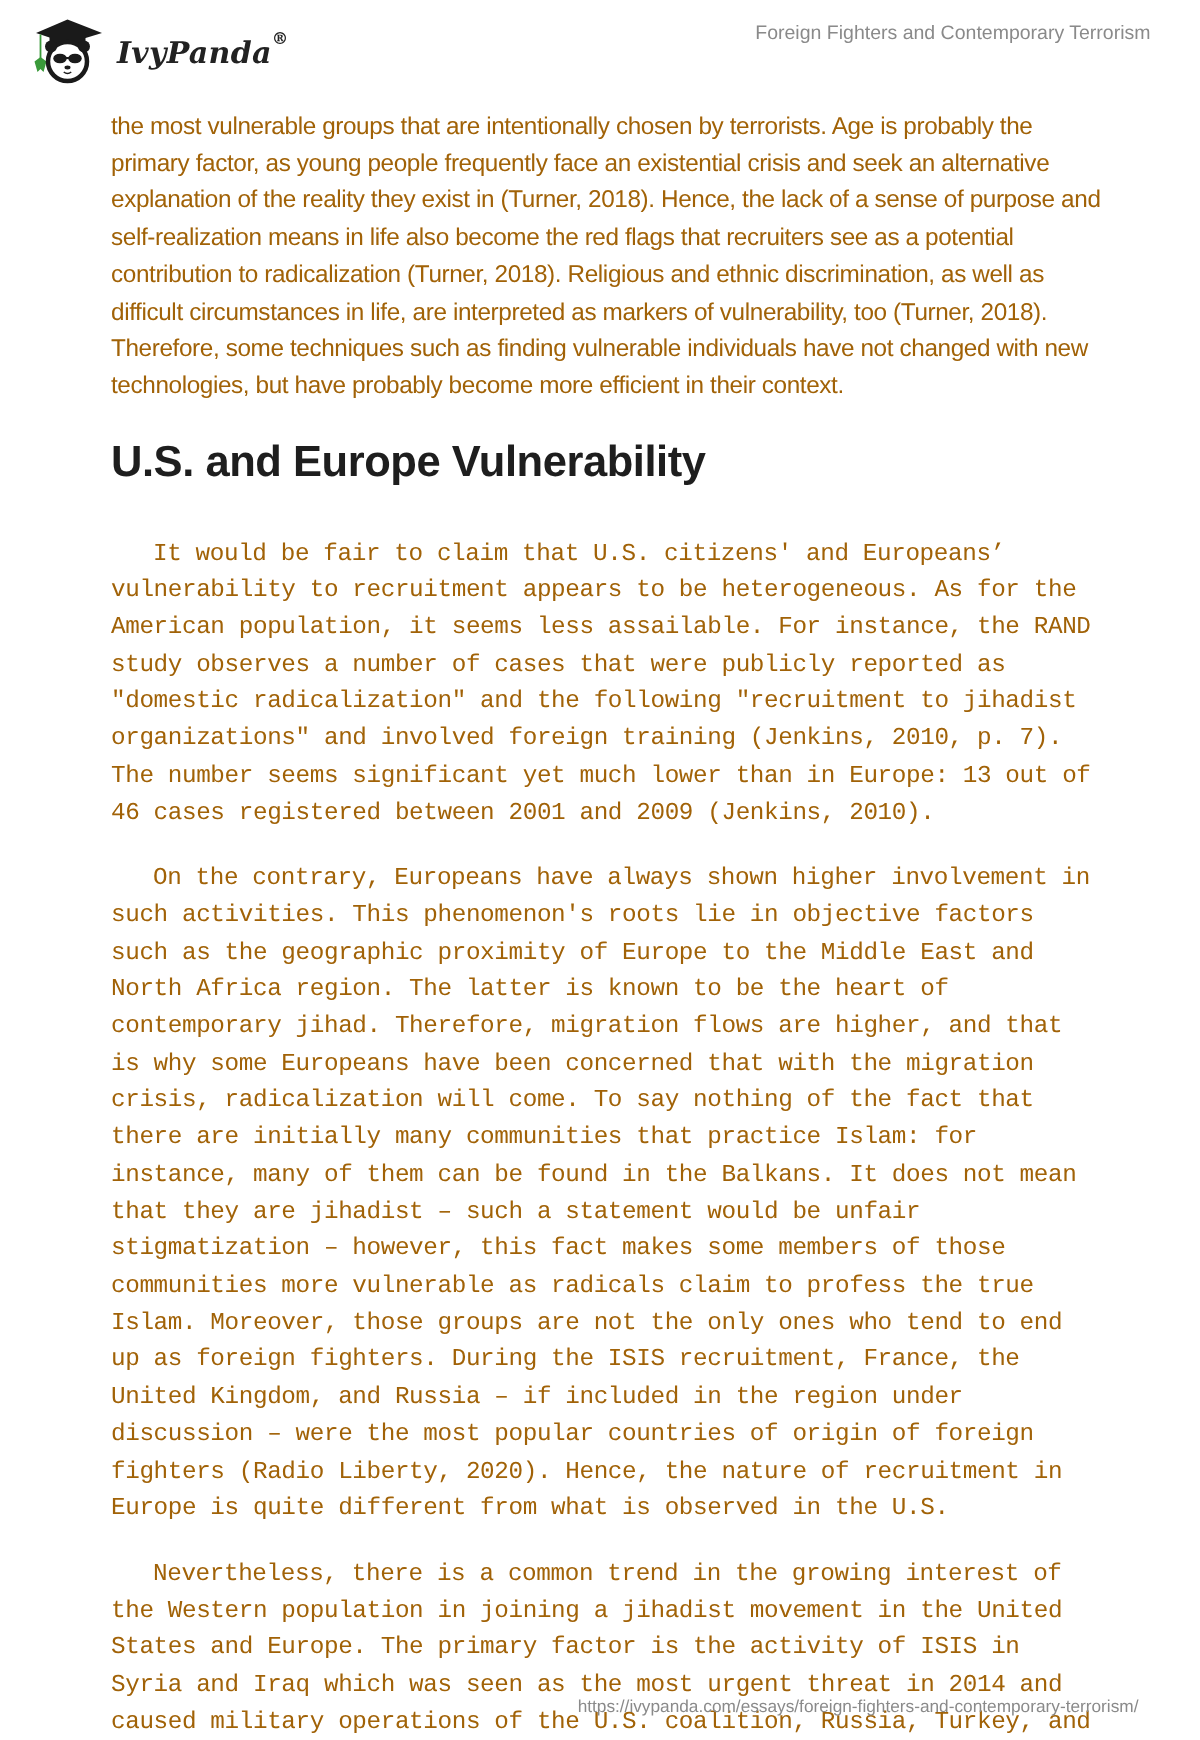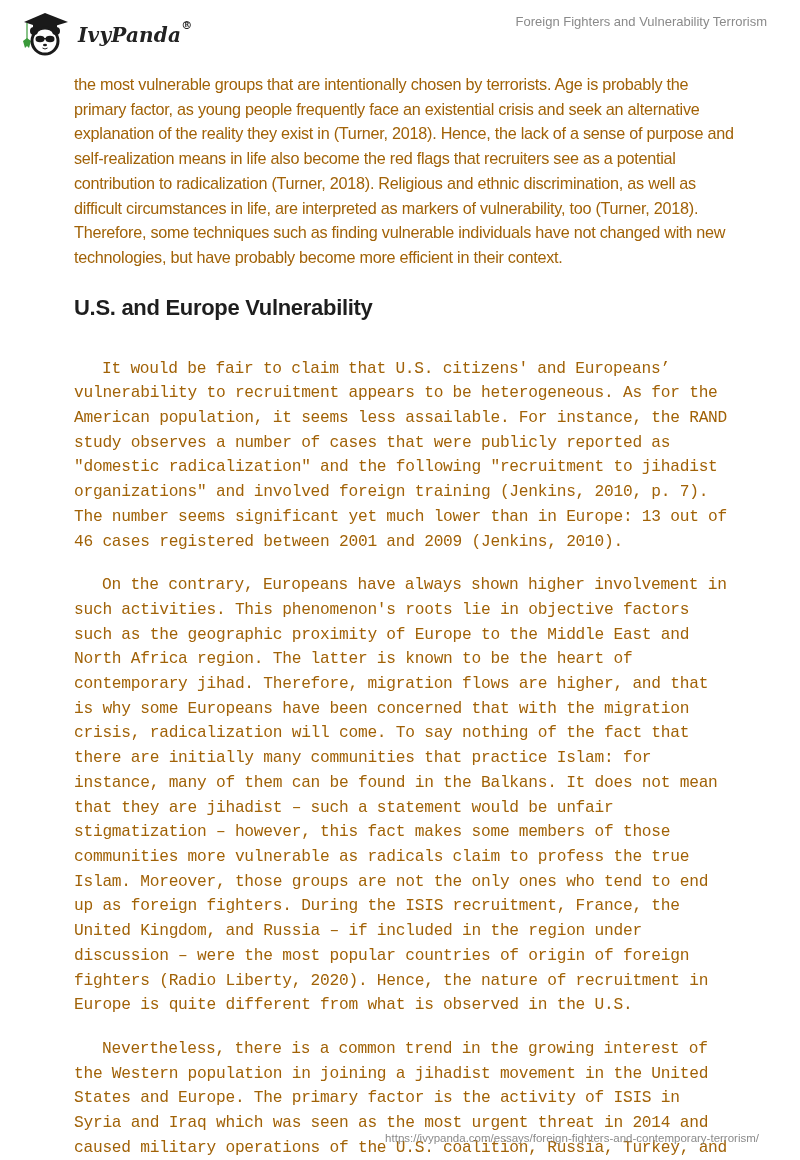--- a/index.html
+++ b/index.html
@@ -68,21 +68,21 @@
       font-size: 16.2px;
       line-height: 24.7px;
       color: #a16207;
       letter-spacing: -0.25px;
     }
     .content p.indent {
       text-indent: 28px;
       font-family: Liberation Mono, monospace;
     }
     .content h2 {
-      font-size: 22px;
+      font-size: 29px;
       font-weight: bold;
       color: #1e1e1e;
       margin: 2px 0 30px 0;
       line-height: 38px;
       letter-spacing: -0.3px;
     }
     .footer-url {
       position: absolute;
       right: 41px;
       top: 1132px;
@@ -110,21 +110,21 @@
 
       <ellipse cx="24" cy="31" rx="4.5" ry="3.2" fill="#1a1a1a"></ellipse>
       <ellipse cx="34" cy="31" rx="4.5" ry="3.2" fill="#1a1a1a"></ellipse>
       <rect x="27.5" y="30" width="3" height="1.4" fill="#1a1a1a"></rect>
 
       <ellipse cx="29" cy="37" rx="2" ry="1.3" fill="#1a1a1a"></ellipse>
       <path d="M26.5,40 Q29,42 31.5,40" stroke="#1a1a1a" stroke-width="1" fill="none"></path>
     </svg>
     <span class="logo-text"><span>IvyPanda</span><span class="logo-reg">®</span></span>
   </div>
-  <div class="doc-title">Foreign Fighters and Vulnerability Terrorism</div>
+  <div class="doc-title">Foreign Fighters and Contemporary Terrorism</div>
 </div>
 
 <div class="content">
   <p>the most vulnerable groups that are intentionally chosen by terrorists. Age is probably the primary factor, as young people frequently face an existential crisis and seek an alternative explanation of the reality they exist in (Turner, 2018). Hence, the lack of a sense of purpose and self-realization means in life also become the red flags that recruiters see as a potential contribution to radicalization (Turner, 2018). Religious and ethnic discrimination, as well as difficult circumstances in life, are interpreted as markers of vulnerability, too (Turner, 2018). Therefore, some techniques such as finding vulnerable individuals have not changed with new technologies, but have probably become more efficient in their context.</p>
   <h2>U.S. and Europe Vulnerability</h2>
   <p class="indent">It would be fair to claim that U.S. citizens' and Europeans’ vulnerability to recruitment appears to be heterogeneous. As for the American population, it seems less assailable. For instance, the RAND study observes a number of cases that were publicly reported as "domestic radicalization" and the following "recruitment to jihadist organizations" and involved foreign training (Jenkins, 2010, p. 7). The number seems significant yet much lower than in Europe: 13 out of 46 cases registered between 2001 and 2009 (Jenkins, 2010).</p>
   <p class="indent">On the contrary, Europeans have always shown higher involvement in such activities. This phenomenon's roots lie in objective factors such as the geographic proximity of Europe to the Middle East and North Africa region. The latter is known to be the heart of contemporary jihad. Therefore, migration flows are higher, and that is why some Europeans have been concerned that with the migration crisis, radicalization will come. To say nothing of the fact that there are initially many communities that practice Islam: for instance, many of them can be found in the Balkans. It does not mean that they are jihadist – such a statement would be unfair stigmatization – however, this fact makes some members of those communities more vulnerable as radicals claim to profess the true Islam. Moreover, those groups are not the only ones who tend to end up as foreign fighters. During the ISIS recruitment, France, the United Kingdom, and Russia – if included in the region under discussion – were the most popular countries of origin of foreign fighters (Radio Liberty, 2020). Hence, the nature of recruitment in Europe is quite different from what is observed in the U.S.</p>
   <p class="indent">Nevertheless, there is a common trend in the growing interest of the Western population in joining a jihadist movement in the United States and Europe. The primary factor is the activity of ISIS in Syria and Iraq which was seen as the most urgent threat in 2014 and caused military operations of the U.S. coalition, Russia, Turkey, and Iran, for instance. ISIS recruitment techniques were revolutionary in academia and media (Kalyvas, 2015; Engel, 2015). Therefore, technological progress has, in a way,</p>
 </div>
 

